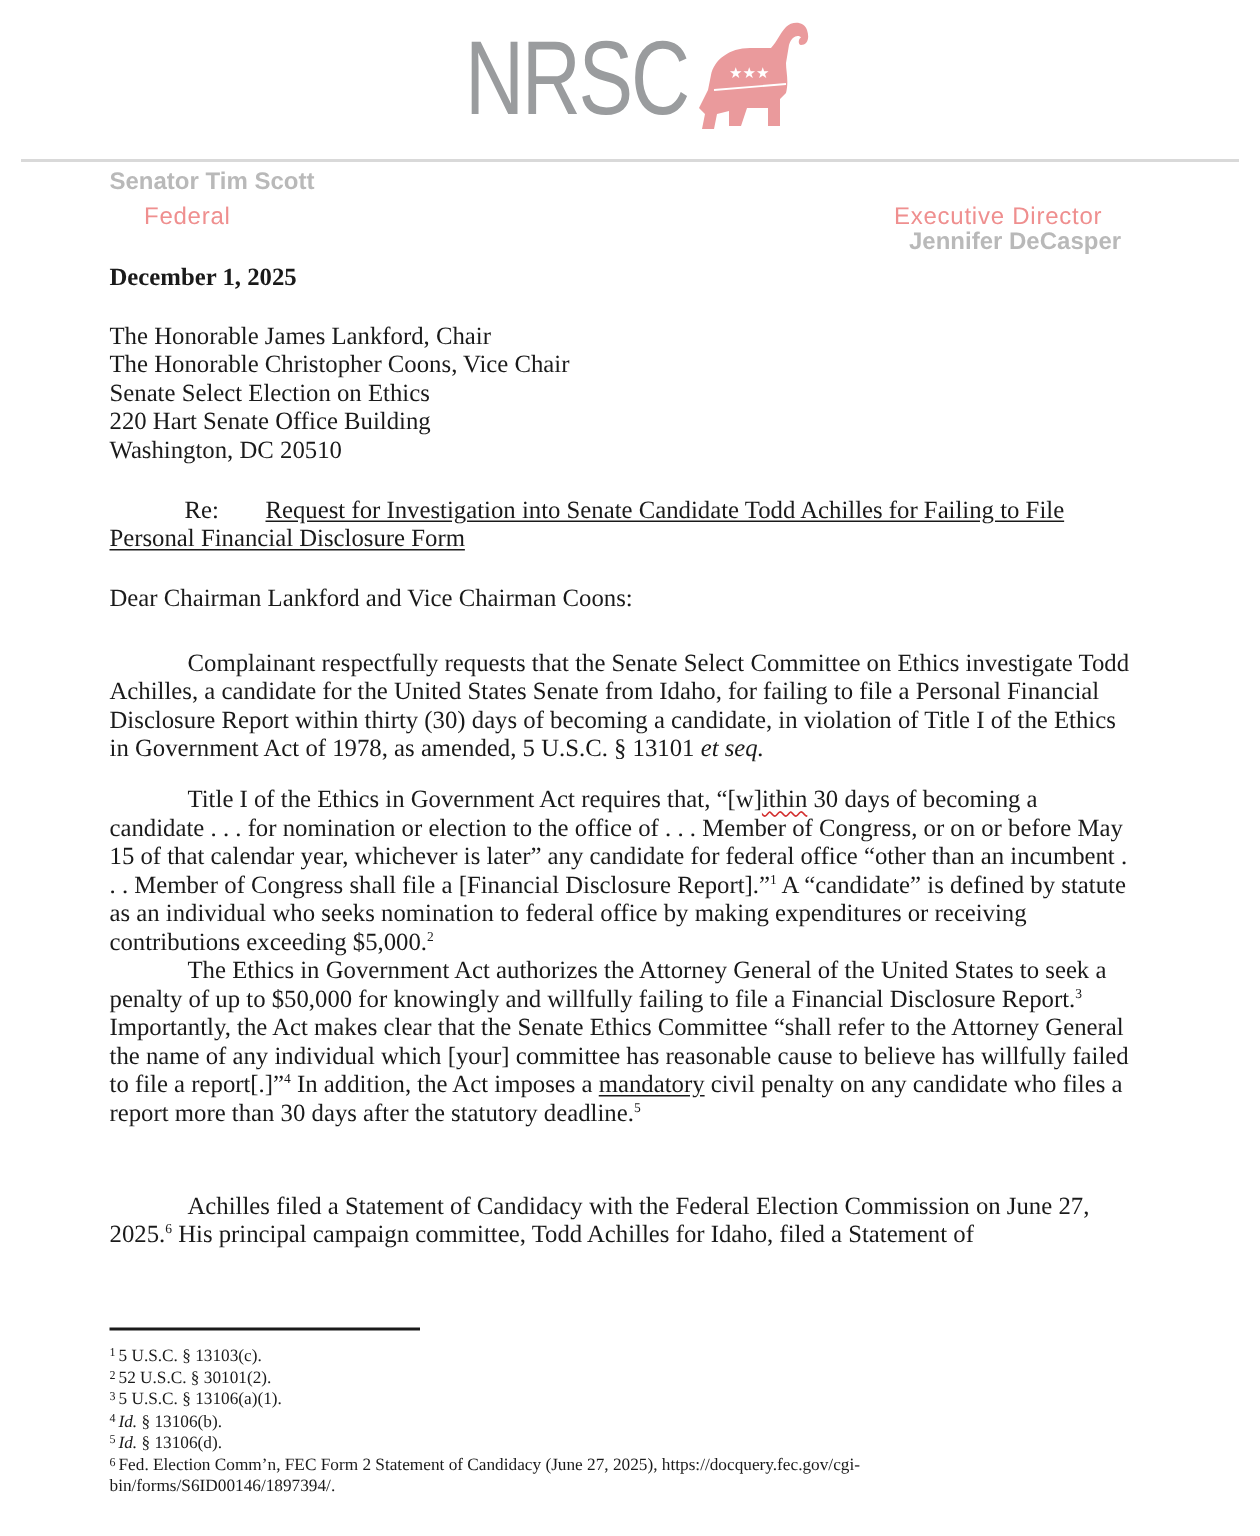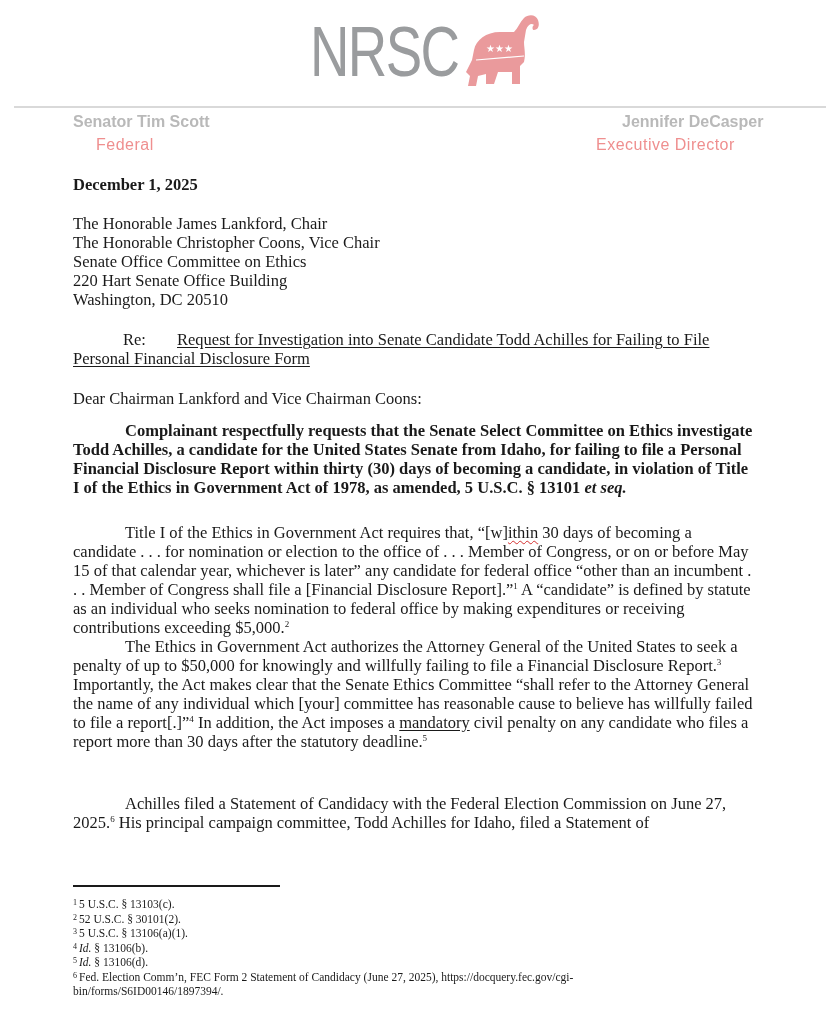--- a/index.html
+++ b/index.html
@@ -10,33 +10,33 @@
     .logo { position: absolute; left: 310px; top: 12px; height: 80px; display: flex; align-items: center; }
     .logo-text { font-family: "Liberation Sans", sans-serif; font-size: 70px; color: #9a9c9e; letter-spacing: -2px; line-height: 1; transform: scaleX(0.78); transform-origin: left center; font-weight: normal; display: inline-block; width: 160px; }
     .logo-elephant { position: absolute; left: 148px; top: 2px; width: 84px; height: 74px; }
 
     .rule { position: absolute; left: 14px; right: 14px; top: 106px; height: 0; border-top: 2px solid #d9d9d9; }
 
     .lh-name { position: absolute; top: 113px; font-size: 16px; font-weight: bold; color: #b9b9b9; }
     .lh-title { position: absolute; top: 136px; font-size: 16px; color: #ef8f8f; letter-spacing: 0.5px; }
     .left-name { left: 73px; }
     .left-title { left: 96px; }
-    .right-name { left: 622px; }
+    .right-name { left: 606px; margin-top: 40px; }
     .right-title { left: 596px; }
 
     .doc { position: absolute; left: 73px; width: 680px; font-size: 16.5px; line-height: 19px; }
     .date { top: 175px; font-weight: bold; }
     .addr { top: 214px; }
     .addr div { height: 19px; }
     .re { top: 330px; }
     .re .re-label { display: inline-block; width: 104px; padding-left: 50px; box-sizing: border-box; }
     .u { text-decoration: underline; text-underline-offset: 2px; margin-top: 20px; }
     .salutation { top: 389px; }
     .para { text-indent: 52px; text-align: left; }
-    .p1 { top: 421px; font-weight: bold; }
+    .p1 { top: 432px; }
     .p2 { top: 523px; }
     .p3 { top: 637px; }
     .p4 { top: 794px; }
     sup { font-size: 9px; line-height: 0; vertical-align: 6px; }
     .squiggle { text-decoration: underline wavy #d32f2f; text-underline-offset: 2px; text-decoration-thickness: 1px; }
 
     .fn-rule { position: absolute; left: 73px; top: 885px; width: 207px; border-top: 2px solid #1a1a1a; }
     .footnotes { position: absolute; left: 73px; top: 897px; width: 640px; font-size: 11.5px; line-height: 14.5px; }
     .footnotes div { }
     .footnotes sup { font-size: 8px; vertical-align: 3px; margin-right: 2px; }
@@ -58,21 +58,21 @@
 <div class="lh-name left-name sans">Senator Tim Scott</div>
 <div class="lh-title left-title sans">Federal</div>
 <div class="lh-name right-name sans">Jennifer DeCasper</div>
 <div class="lh-title right-title sans">Executive Director</div>
 
 <div class="doc serif date">December 1, 2025</div>
 
 <div class="doc serif addr">
   <div>The Honorable James Lankford, Chair</div>
   <div>The Honorable Christopher Coons, Vice Chair</div>
-  <div>Senate Office Committee on Ethics</div>
+  <div>Senate Select Election on Ethics</div>
   <div>220 Hart Senate Office Building</div>
   <div>Washington, DC  20510</div>
 </div>
 
 <div class="doc serif re"><span class="re-label">Re:</span><span class="u">Request for Investigation into Senate Candidate Todd Achilles for Failing to File Personal Financial Disclosure Form</span></div>
 
 <div class="doc serif salutation">Dear Chairman Lankford and Vice Chairman Coons:</div>
 
 <div class="doc serif para p1"><span>Complainant respectfully requests that the Senate Select Committee on Ethics investigate Todd Achilles, a candidate for the United States Senate from Idaho, for failing to file a Personal Financial Disclosure Report within thirty (30) days of becoming a candidate, in violation of Title I of the Ethics in Government Act of 1978, as amended, 5 U.S.C. § 13101 </span><i>et seq.</i></div>
 

